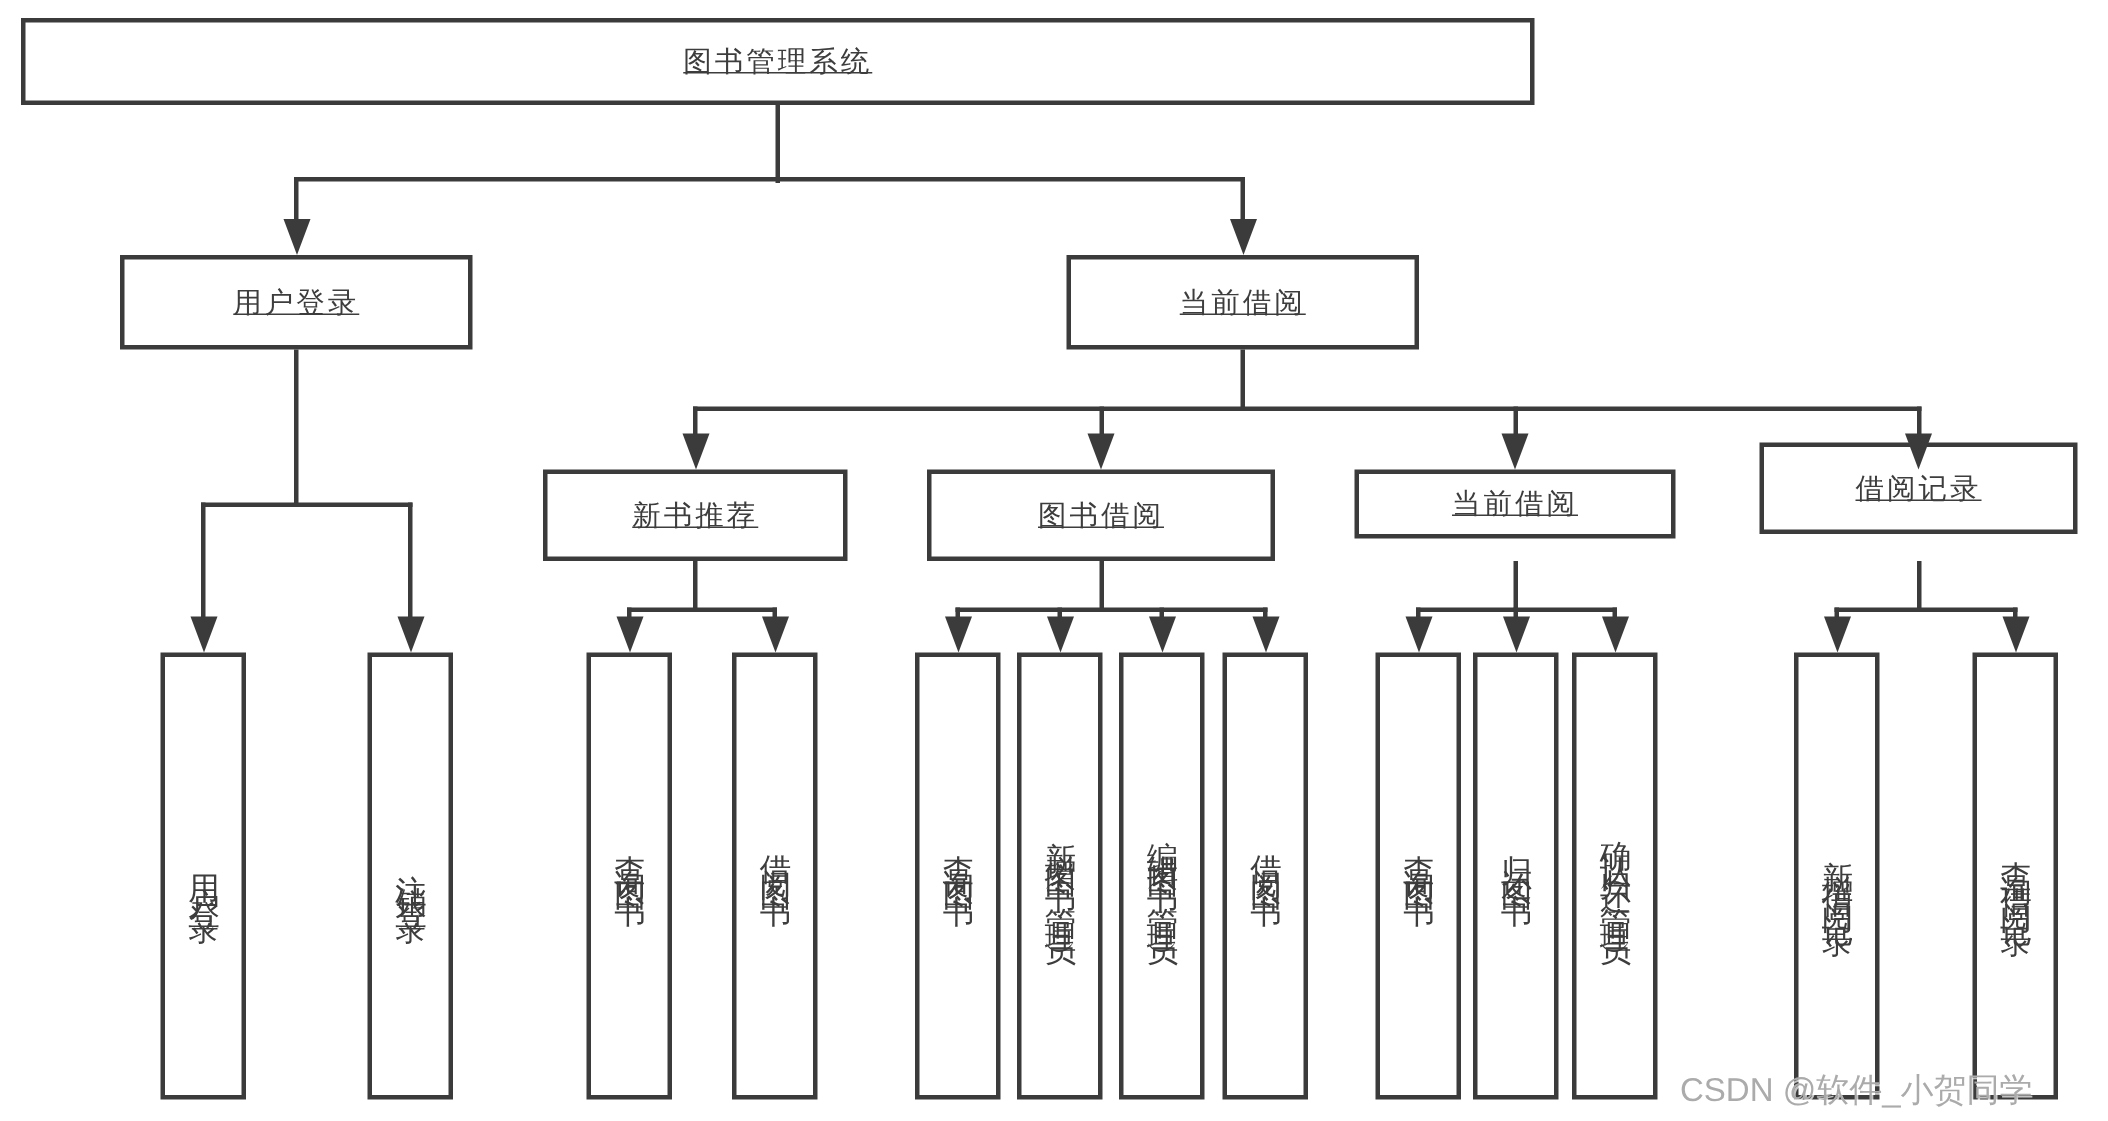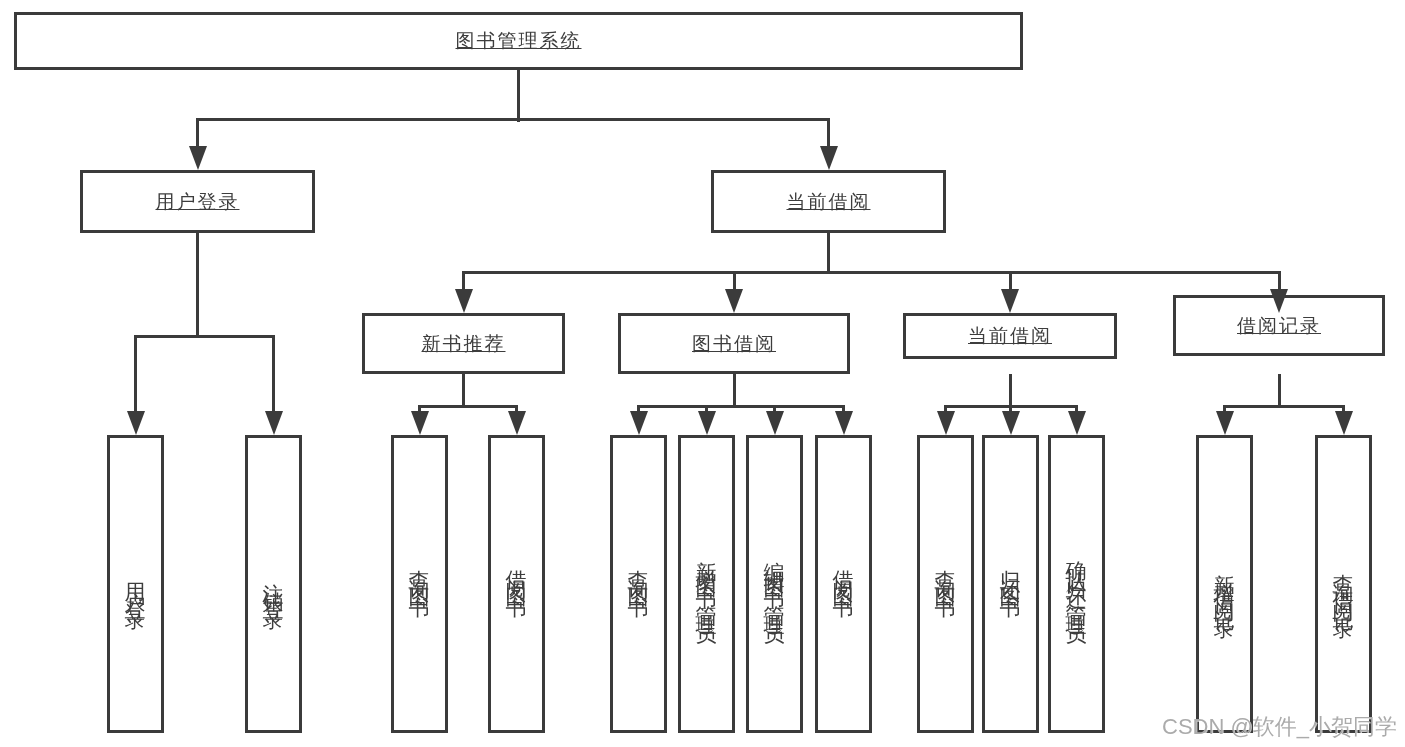--- a/index.html
+++ b/index.html
@@ -45,21 +45,21 @@
   .leaf.up{padding-bottom:26px;}
   .cline{position:absolute;background:var(--line);}
   .carrow{
     position:absolute;width:0;height:0;
     border-left:9px solid transparent;
     border-right:9px solid transparent;
     border-top:24px solid var(--line);
   }
   .watermark{
     position:absolute;
-    left:1162px;top:712px;
+    left:1120px;top:712px;
     font-size:22px;
     color:var(--wm);
     white-space:nowrap;
     z-index:5;
     text-shadow:1px 1px 0 rgba(255,255,255,.7);
   }
 </style>
 </head>
 <body>
 

